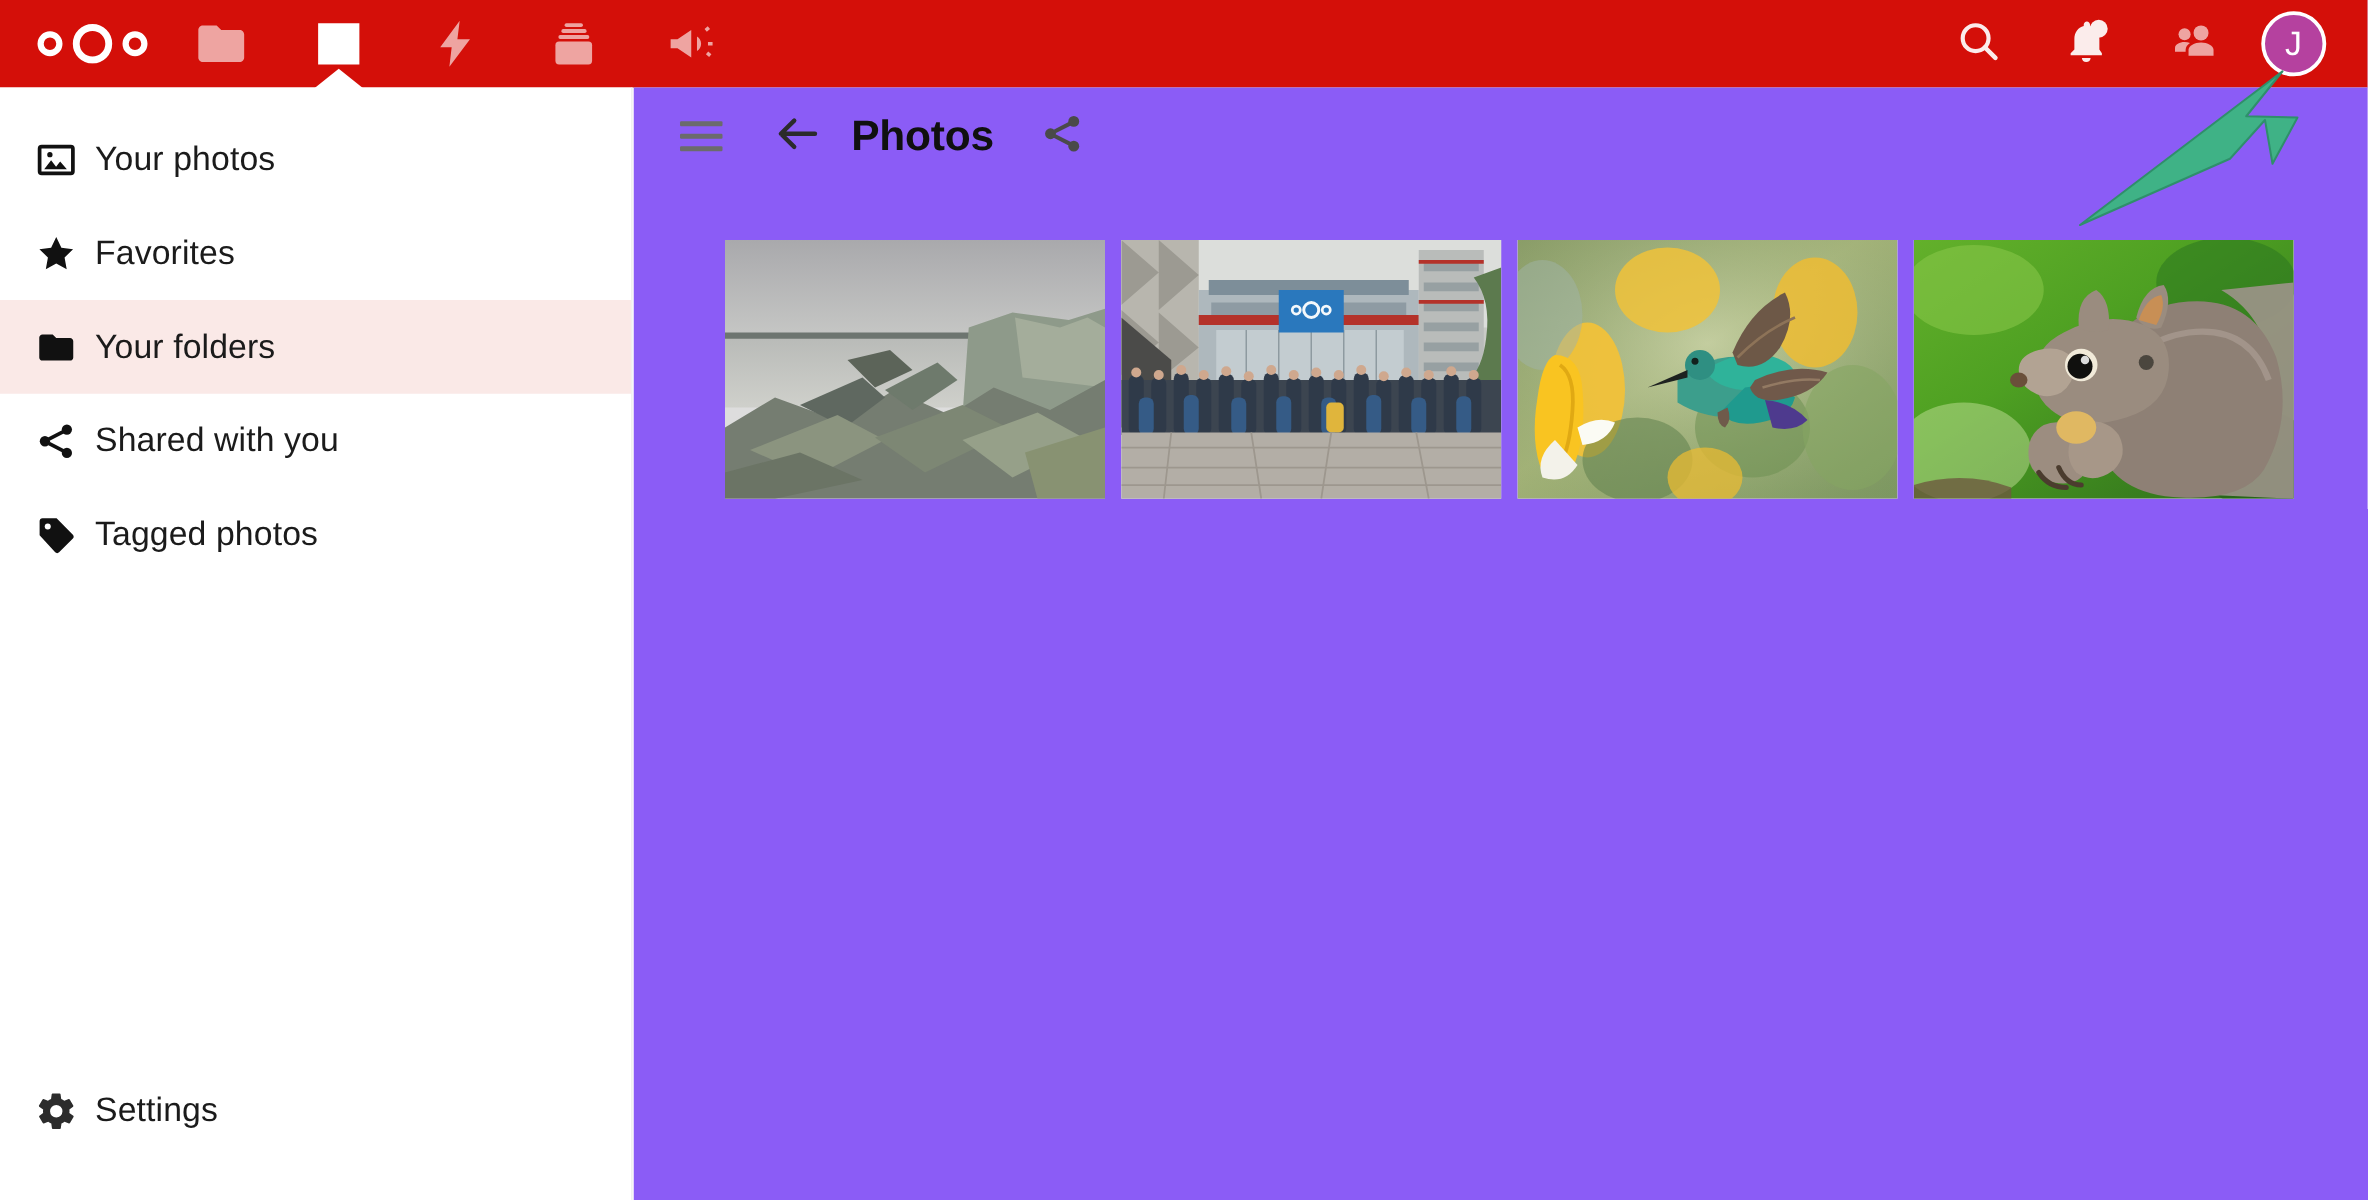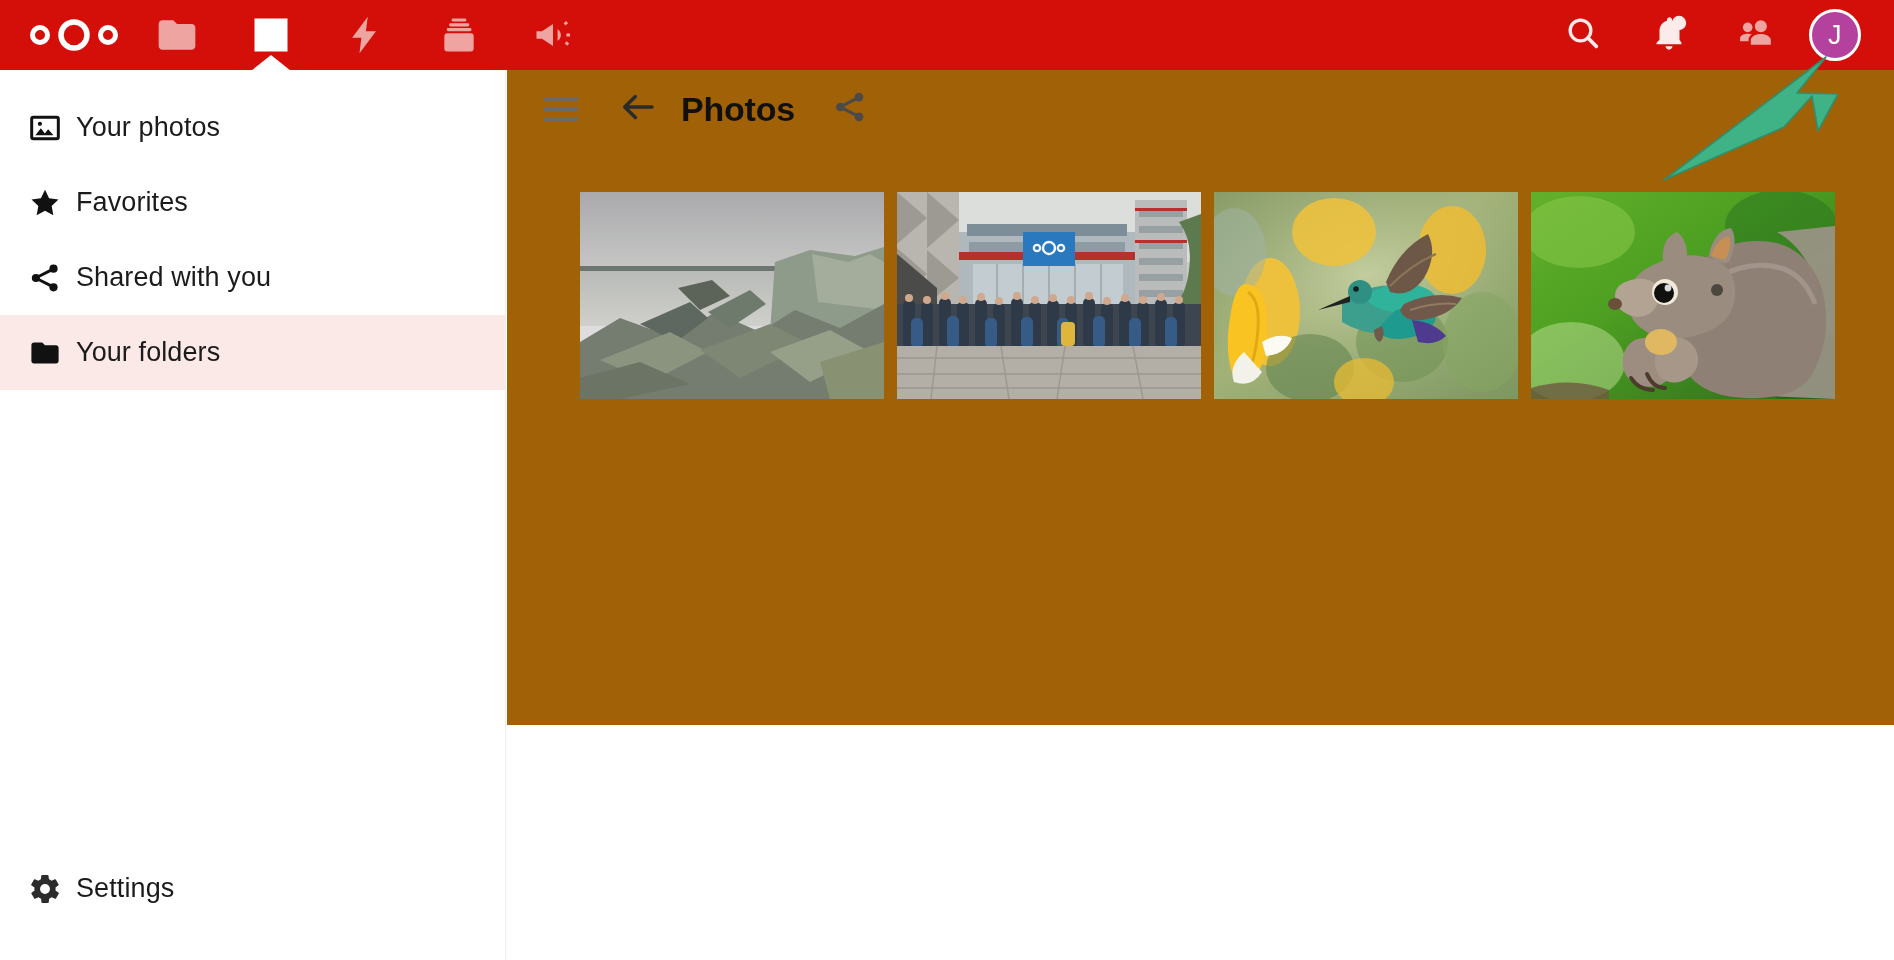--- a/index.html
+++ b/index.html
@@ -94,22 +94,22 @@
     letter-spacing: .1px;
   }
   .nav-item.selected { background: #fae9e7; }
   .sidebar-bottom {
     position: absolute; bottom: 34px; left: 0; width: 100%;
   }
 
   
   .main {
     position: absolute; top: 70px; left: 507px;
-    width: 1387px; height: 655px;
-    background: #a16207;
+    width: 1387px; height: 890px;
+    background: #8b5cf6;
   }
   .content-header {
     display: flex; align-items: center;
     height: 78px;
     padding-left: 27px;
   }
   .hamburger {
     width: 54px; height: 54px;
     display: flex; flex-direction: column; justify-content: center;
     align-items: center; gap: 6px;
@@ -270,43 +270,52 @@
 
   <div class="nav-item">
     <span class="nav-icon">
       <svg width="34" height="34" viewBox="0 0 24 24">
         <path fill="#111" d="M12 2.6l2.9 6 6.6.9-4.8 4.6 1.2 6.6-5.9-3.2-5.9 3.2 1.2-6.6L2.5 9.5l6.6-.9z"></path>
       </svg>
     </span>
     <span class="nav-label">Favorites</span>
   </div>
 
+
+  <div class="nav-item selected">
+    <span class="nav-icon">
+      <svg width="34" height="34" viewBox="0 0 24 24">
+        <path fill="#111" d="M10 4.6H4.2c-1 0-1.8.8-1.8 1.8v11.2c0 1 .8 1.8 1.8 1.8h15.6c1 0 1.8-.8 1.8-1.8V8.4c0-1-.8-1.8-1.8-1.8H12l-2-2z"></path>
+      </svg>
+    </span>
+    <span class="nav-label">Your folders</span>
+  </div>
 
   <div class="nav-item">
     <span class="nav-icon">
       <svg width="34" height="34" viewBox="0 0 24 24">
         <circle cx="18" cy="5.4" r="2.9" fill="#111"></circle>
         <circle cx="5.6" cy="12" r="2.9" fill="#111"></circle>
         <circle cx="18" cy="18.6" r="2.9" fill="#111"></circle>
         <line x1="7.8" y1="10.8" x2="16" y2="6.6" stroke="#111" stroke-width="2.1"></line>
         <line x1="7.8" y1="13.2" x2="16" y2="17.4" stroke="#111" stroke-width="2.1"></line>
       </svg>
     </span>
     <span class="nav-label">Shared with you</span>
   </div>
 
-  <div class="nav-item selected">
+  <div class="nav-item">
     <span class="nav-icon">
       <svg width="34" height="34" viewBox="0 0 24 24">
-        <path fill="#111" d="M10 4.6H4.2c-1 0-1.8.8-1.8 1.8v11.2c0 1 .8 1.8 1.8 1.8h15.6c1 0 1.8-.8 1.8-1.8V8.4c0-1-.8-1.8-1.8-1.8H12l-2-2z"></path>
+        <path fill="#111" d="M2.6 12.2V4.2c0-.9.7-1.6 1.6-1.6h8l9.2 9.2c.6.6.6 1.6 0 2.2l-7.8 7.8c-.6.6-1.6.6-2.2 0L2.6 12.2z"></path>
+        <circle cx="7.2" cy="7.2" r="1.7" fill="#fff"></circle>
       </svg>
     </span>
-    <span class="nav-label">Your folders</span>
-  </div>
-
+    <span class="nav-label">Tagged photos</span>
+  </div>
 
   <div class="sidebar-bottom">
     <div class="nav-item">
       <span class="nav-icon">
         <svg width="34" height="34" viewBox="0 0 24 24">
           <path fill="#2c2c2c" d="M19.4 13c.05-.33.08-.66.08-1s-.03-.67-.08-1l2.1-1.6c.2-.15.24-.42.12-.63l-2-3.46a.5.5 0 00-.6-.22l-2.48 1a7.3 7.3 0 00-1.73-1l-.38-2.64a.5.5 0 00-.5-.42h-4a.5.5 0 00-.5.42l-.38 2.64c-.62.26-1.2.6-1.73 1l-2.48-1a.5.5 0 00-.6.22l-2 3.46c-.12.21-.08.48.12.63L4.6 11c-.05.33-.08.66-.08 1s.03.67.08 1l-2.1 1.6a.5.5 0 00-.12.63l2 3.46c.12.22.38.3.6.22l2.48-1c.53.4 1.1.74 1.73 1l.38 2.64a.5.5 0 00.5.42h4a.5.5 0 00.5-.42l.38-2.64c.62-.26 1.2-.6 1.73-1l2.48 1c.22.08.48 0 .6-.22l2-3.46a.5.5 0 00-.12-.63L19.4 13zM12 15.5A3.5 3.5 0 1115.5 12 3.5 3.5 0 0112 15.5z"></path>
         </svg>
       </span>
       <span class="nav-label">Settings</span>
     </div>

